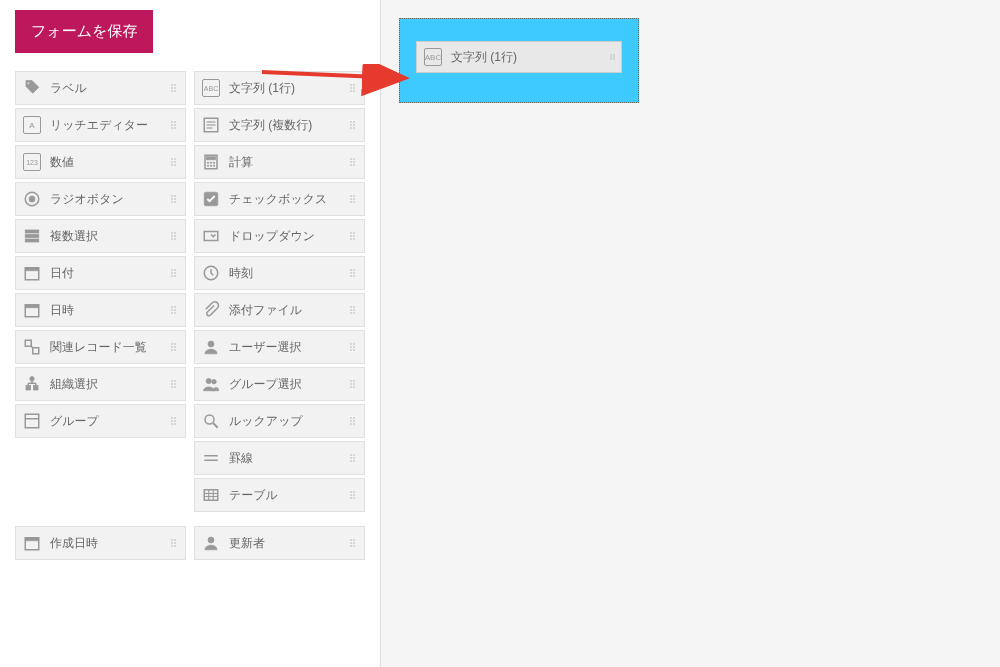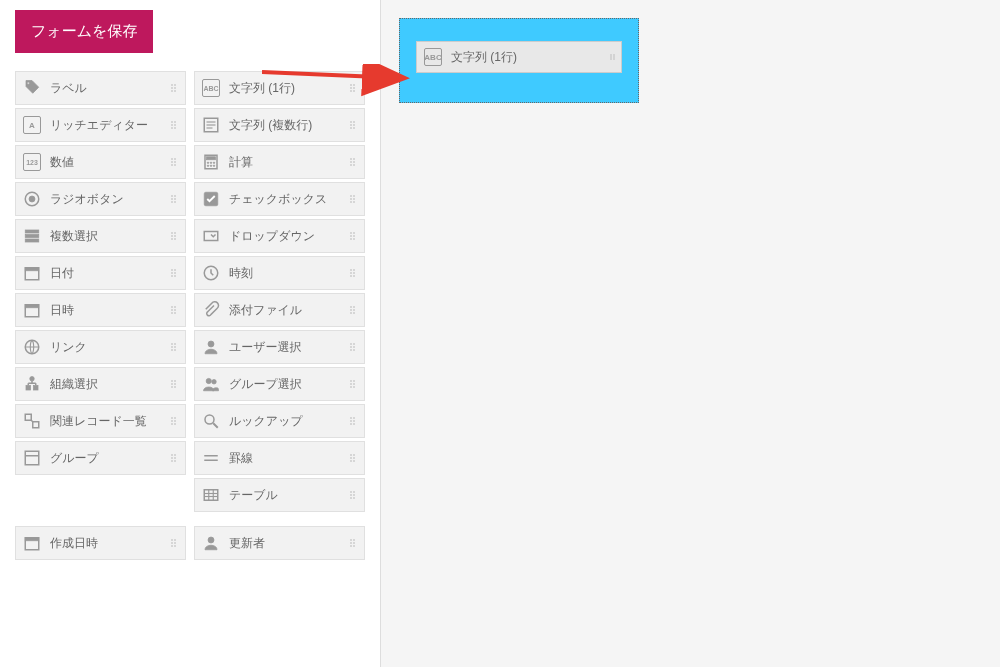--- a/index.html
+++ b/index.html
@@ -47,21 +47,21 @@
   padding: 0 6px;
 }
 .dropped-field .icon { width: 20px; height: 20px; margin-right: 8px; display: flex; align-items: center; justify-content: center; color: #999; }
 .dropped-field .label { flex: 1; font-size: 12px; color: #666; }
 
 .arrow { position: absolute; left: 262px; top: 64px; pointer-events: none; }
 
 
 .ic { width: 18px; height: 18px; display: inline-block; }
 .ic svg { width: 100%; height: 100%; fill: #999; stroke: #999; }
-.ic-box { border: 1.5px solid #999; border-radius: 2px; font-size: 8px; display:flex; align-items:center; justify-content:center; color:#999; font-weight:bold; }
+.ic-box { border: 1.5px solid #999; border-radius: 2px; font-size: 8px; display:flex; align-items:center; justify-content:center; color:#999; font-weight:normal; }
 </style>
 </head>
 <body>
 
 <div class="container">
   <div class="palette-panel">
     <button class="save-btn">フォームを保存</button>
 
     <div class="field-columns">
       <div class="field-col" id="col-left">
@@ -220,25 +220,26 @@
               </span>
               <span class="grip-dot-row">
                 <span class="grip-dot"></span>
                 <span class="grip-dot"></span>
               </span>
             </span>
           </div>
           <div class="field-item">
             <span class="icon">
               <span class="ic"><svg viewBox="0 0 24 24">
-                  <circle cx="12" cy="12" r="9" fill="none" stroke-width="2"></circle>
-                  <path d="M3 12h18M12 3c3 3 3 15 0 18M12 3c-3 3-3 15 0 18" fill="none" stroke-width="1.5"></path>
-                </svg></span>
-            </span>
-            <span class="label">リンク</span>
+                  <rect x="3" y="3" width="8" height="8" fill="none" stroke-width="2"></rect>
+                  <rect x="13" y="13" width="8" height="8" fill="none" stroke-width="2"></rect>
+                  <line x1="11" y1="11" x2="13" y2="13" stroke-width="2"></line>
+                </svg></span>
+            </span>
+            <span class="label">関連レコード一覧</span>
             <span class="grip">
               <span class="grip-dot-row">
                 <span class="grip-dot"></span>
                 <span class="grip-dot"></span>
               </span>
               <span class="grip-dot-row">
                 <span class="grip-dot"></span>
                 <span class="grip-dot"></span>
               </span>
               <span class="grip-dot-row">
@@ -253,44 +254,20 @@
                   <circle cx="12" cy="5" r="3"></circle>
                   <rect x="4" y="14" width="6" height="6"></rect>
                   <rect x="14" y="14" width="6" height="6"></rect>
                   <line x1="12" y1="8" x2="12" y2="11" stroke-width="2"></line>
                   <line x1="7" y1="14" x2="7" y2="11" stroke-width="2"></line>
                   <line x1="17" y1="14" x2="17" y2="11" stroke-width="2"></line>
                   <line x1="7" y1="11" x2="17" y2="11" stroke-width="2"></line>
                 </svg></span>
             </span>
             <span class="label">組織選択</span>
-            <span class="grip">
-              <span class="grip-dot-row">
-                <span class="grip-dot"></span>
-                <span class="grip-dot"></span>
-              </span>
-              <span class="grip-dot-row">
-                <span class="grip-dot"></span>
-                <span class="grip-dot"></span>
-              </span>
-              <span class="grip-dot-row">
-                <span class="grip-dot"></span>
-                <span class="grip-dot"></span>
-              </span>
-            </span>
-          </div>
-          <div class="field-item">
-            <span class="icon">
-              <span class="ic"><svg viewBox="0 0 24 24">
-                  <rect x="3" y="3" width="8" height="8" fill="none" stroke-width="2"></rect>
-                  <rect x="13" y="13" width="8" height="8" fill="none" stroke-width="2"></rect>
-                  <line x1="11" y1="11" x2="13" y2="13" stroke-width="2"></line>
-                </svg></span>
-            </span>
-            <span class="label">関連レコード一覧</span>
             <span class="grip">
               <span class="grip-dot-row">
                 <span class="grip-dot"></span>
                 <span class="grip-dot"></span>
               </span>
               <span class="grip-dot-row">
                 <span class="grip-dot"></span>
                 <span class="grip-dot"></span>
               </span>
               <span class="grip-dot-row">

